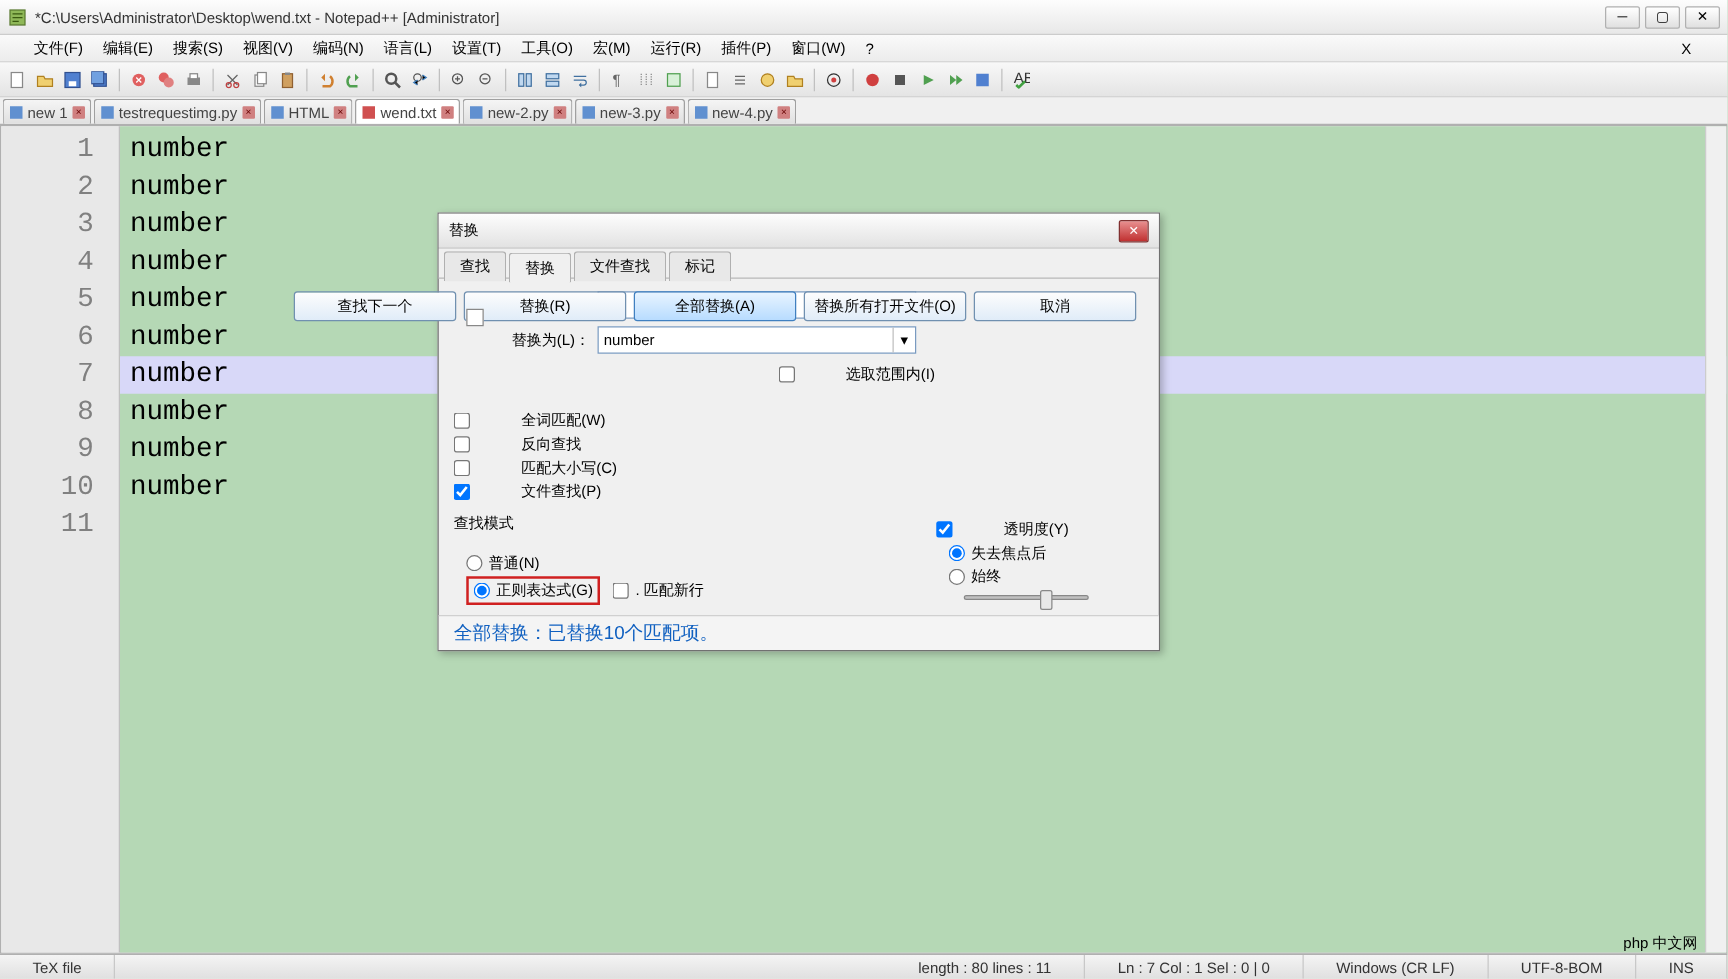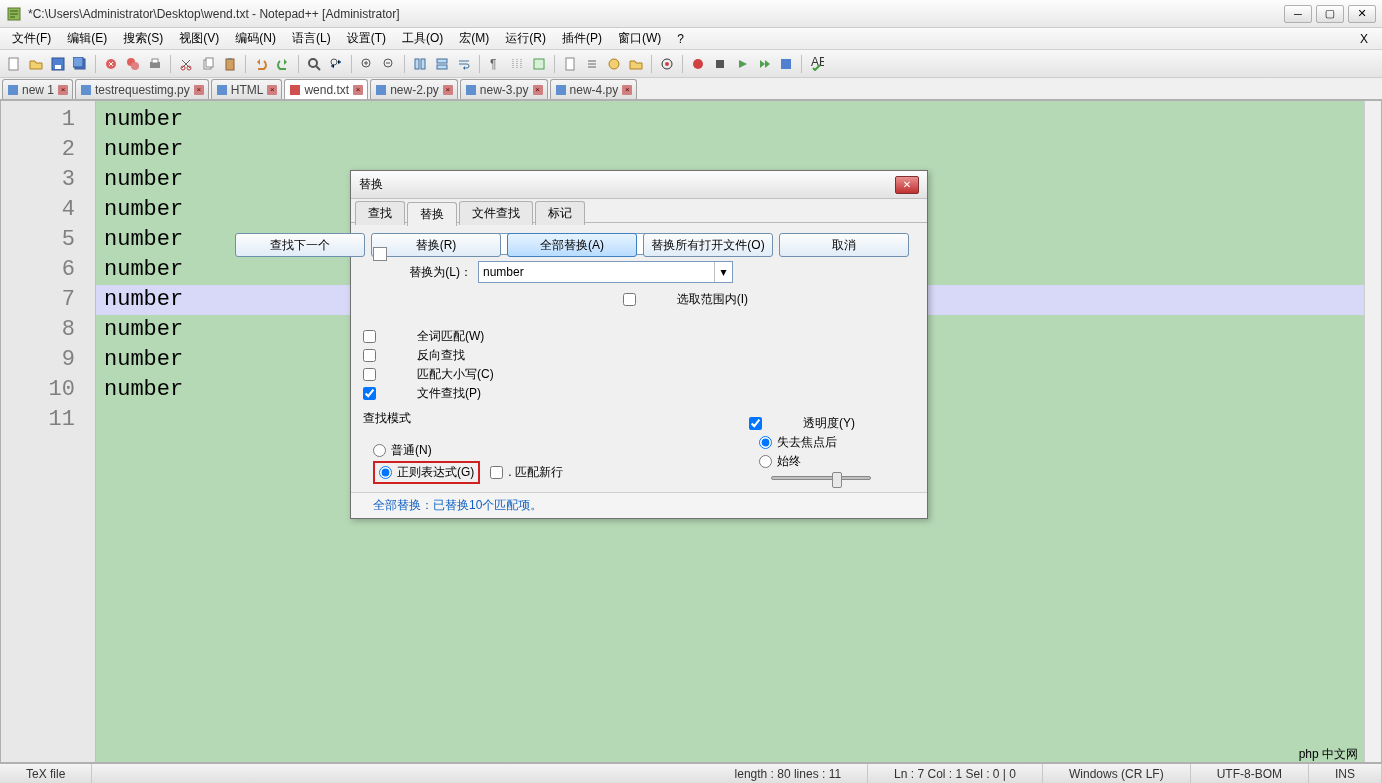--- a/index.html
+++ b/index.html
@@ -6,21 +6,21 @@
 body { background: #f0f0f0; overflow: hidden; width: 1382px; height: 783px; }
 
 
 .titlebar { height: 28px; background: linear-gradient(#fdfdfd,#e8e8e8); border-bottom:1px solid #ccc; display:flex; align-items:center; padding:0 6px; }
 .titlebar .app-icon { width:16px; height:16px; margin-right:6px; display:inline-block; }
 .titlebar .title-text { flex:1; color:#333; }
 .win-btns { display:flex; gap:4px; }
 .win-btns div { width:28px; height:18px; border:1px solid #b0b0b0; border-radius:2px; background:linear-gradient(#fff,#e0e0e0); display:flex; align-items:center; justify-content:center; font-size:11px; cursor:default; }
 
 
-.menubar { height:22px; background:linear-gradient(#fafafa,#ececec); border-bottom:1px solid #d0d0d0; display:flex; align-items:center; padding:0 4px; }
+.menubar { height:22px; background:linear-gradient(#fafafa,#ececec); border-bottom:1px solid #d0d0d0; display:flex; align-items:center; padding:0 19px; }
 .menubar span { padding:2px 8px; cursor:default; }
 .menubar .mx { margin-left:auto; padding:2px 10px; }
 
 
 .toolbar { height:28px; background:linear-gradient(#f8f8f8,#e4e4e4); border-bottom:1px solid #ccc; display:flex; align-items:center; padding:2px 4px; gap:2px; }
 .tbtn { width:20px; height:20px; border:1px solid transparent; border-radius:2px; display:flex; align-items:center; justify-content:center; }
 .tbtn svg { width:14px; height:14px; }
 .tsep { width:1px; height:18px; background:#c0c0c0; margin:0 3px; }
 
 
@@ -61,21 +61,21 @@
 .dlg-btn { width:130px; height:24px; border:1px solid #7090b0; border-radius:3px; background:linear-gradient(#fdfdfd,#e0ecf8); font-size:12px; display:flex; align-items:center; justify-content:center; cursor:default; }
 .dlg-btn.primary { background:linear-gradient(#e8f4ff,#b8dcff); border-color:#4080c0; }
 .dlg-btn-col { position:absolute; right:18px; top:10px; display:flex; gap:6px; }
 .small-check { position:absolute; right:0px; top:14px; width:14px; height:14px; border:1px solid #888; background:#fff; }
 .chk-row { display:flex; align-items:center; margin:2px 0;gap:36px; }
 .chk-row input { margin-right:5px; }
 .group-label { margin-top:8px; margin-bottom:15px; }
 .radio-row { display:flex; align-items:center; margin:2px 0 2px 10px; }
 .radio-row input { margin-right:5px; }
 .highlight-box { border:2px solid #d02020; padding:1px 4px; display:inline-flex; align-items:center; }
-.dlg-foot { color:#1060c0; padding:4px 22px; border-top:1px solid #d0d0d0; background:#f4f4f4; font-size:12px; }
+.dlg-foot { color:#1060c0; padding:4px 12px; border-top:1px solid #d0d0d0; background:#f4f4f4; font-size:15px; }
 .trans-group { position:absolute; right:18px; top:190px; width:160px; }
 .slider-fake { width:100px; height:4px; background:#c0c0c0; border:1px solid #888; border-radius:2px; margin:6px 0 0 22px; position:relative; }
 .slider-fake::after { content:""; position:absolute; left:60px; top:-5px; width:8px; height:14px; background:#e8e8e8; border:1px solid #888; border-radius:2px; }
 </style>
 </head>
 <body>
 
 <div class="titlebar">
   <span class="app-icon">
     <svg viewBox="0 0 16 16">

